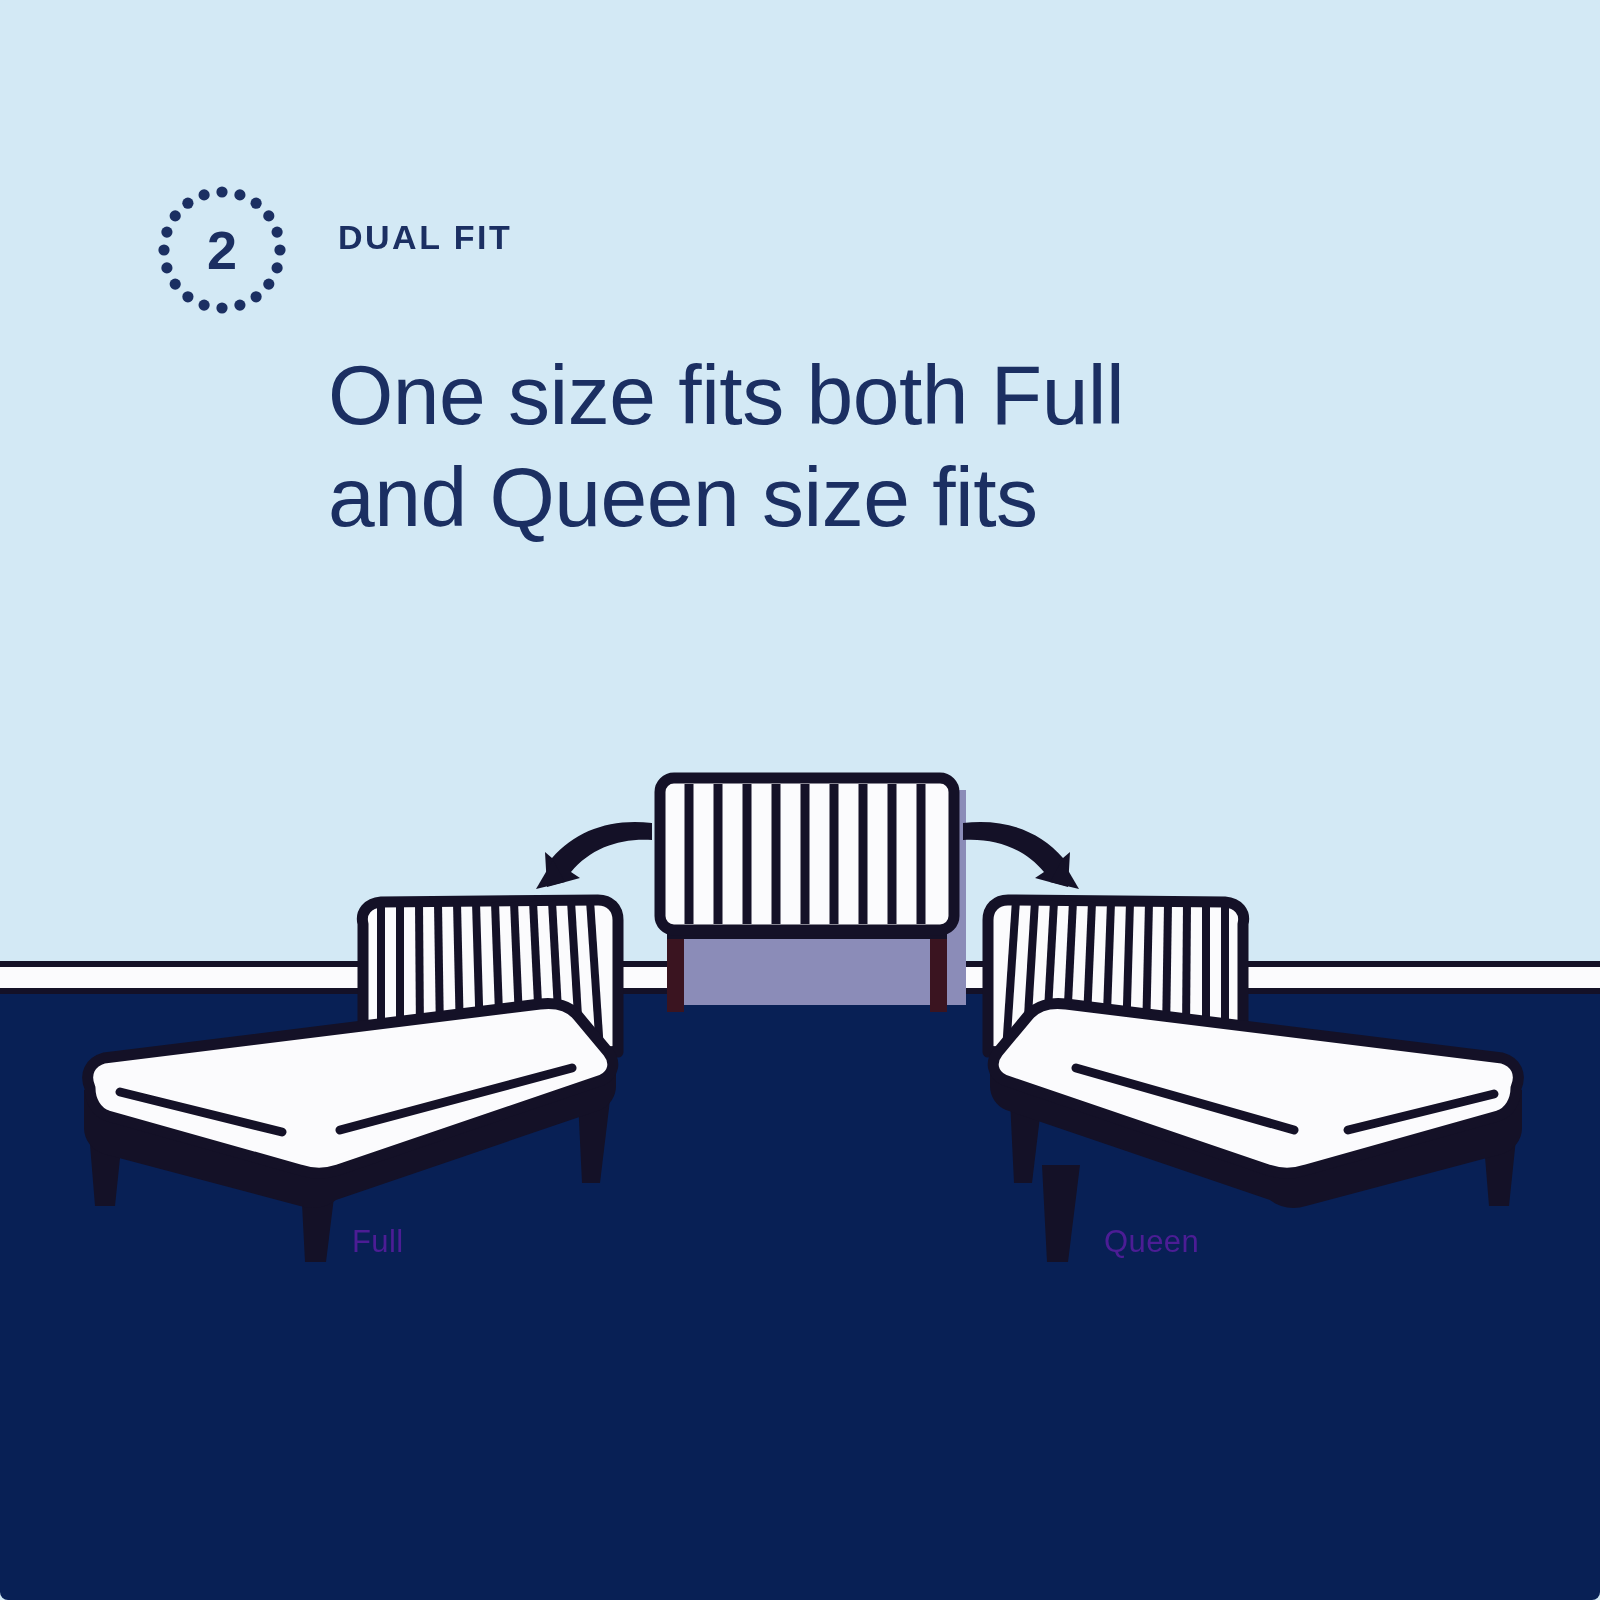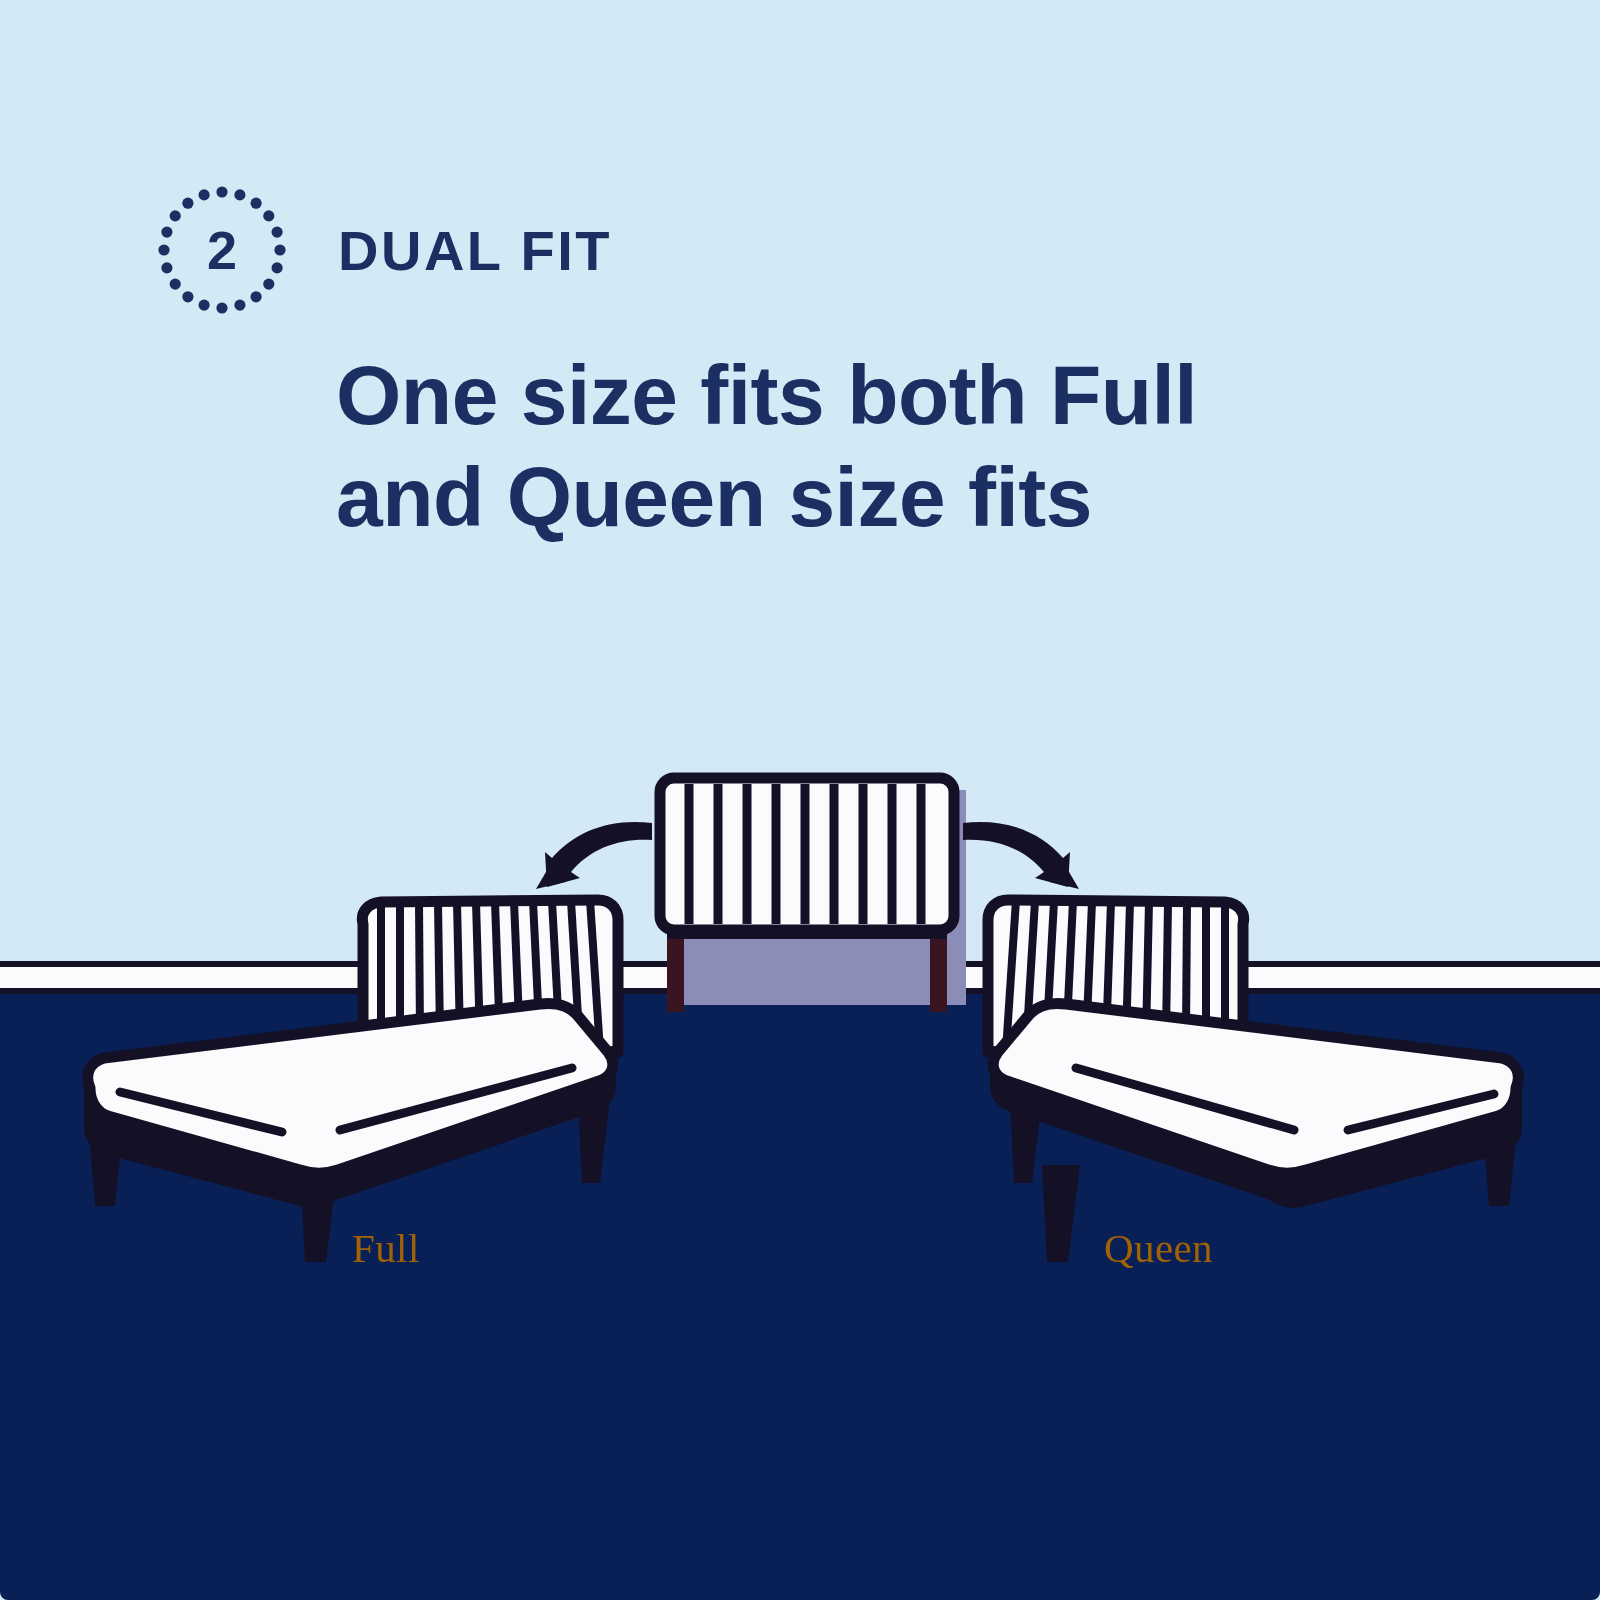--- a/index.html
+++ b/index.html
@@ -27,47 +27,46 @@
     position:absolute;
     left:0; top:0; width:128px; height:128px;
     display:flex;align-items:center;justify-content:center;
     font-size:54px;font-weight:bold;color:#1b2f62;
     letter-spacing:0;
     line-height:1;
   }
   .eyebrow{
     position:absolute;
     left:338px; top:218px;
-    font-size:56px;
+    font-size:34px;
     font-weight:bold;
     letter-spacing:2.5px;
     color:#1b2f62;
     white-space:nowrap;
   }
   .headline{
     position:absolute;
-    left:336px; top:344px;
+    left:328px; top:344px;
     width:1010px;
     font-size:84px;
-    font-weight:700;
+    font-weight:400;
     line-height:1.22;
     color:#1b2f62;
     letter-spacing:-0.5px;
   }
   .headline span{display:block;}
 
   
   .cap{
     position:absolute;
-    color:#a16207;
-    font-size:41px;
+    color:#4c1d95;
+    font-size:31px;
     font-weight:400;
     letter-spacing:0.4px;
     white-space:nowrap;
-    font-family:Liberation Serif, serif;
   }
   #cap-full{ left:352px; top:1224px; }
   #cap-queen{ left:1104px; top:1224px; }
 </style>
 </head>
 <body>
 
 <div id="stage">
 
   <svg id="scene" viewBox="0 0 1600 1600">

